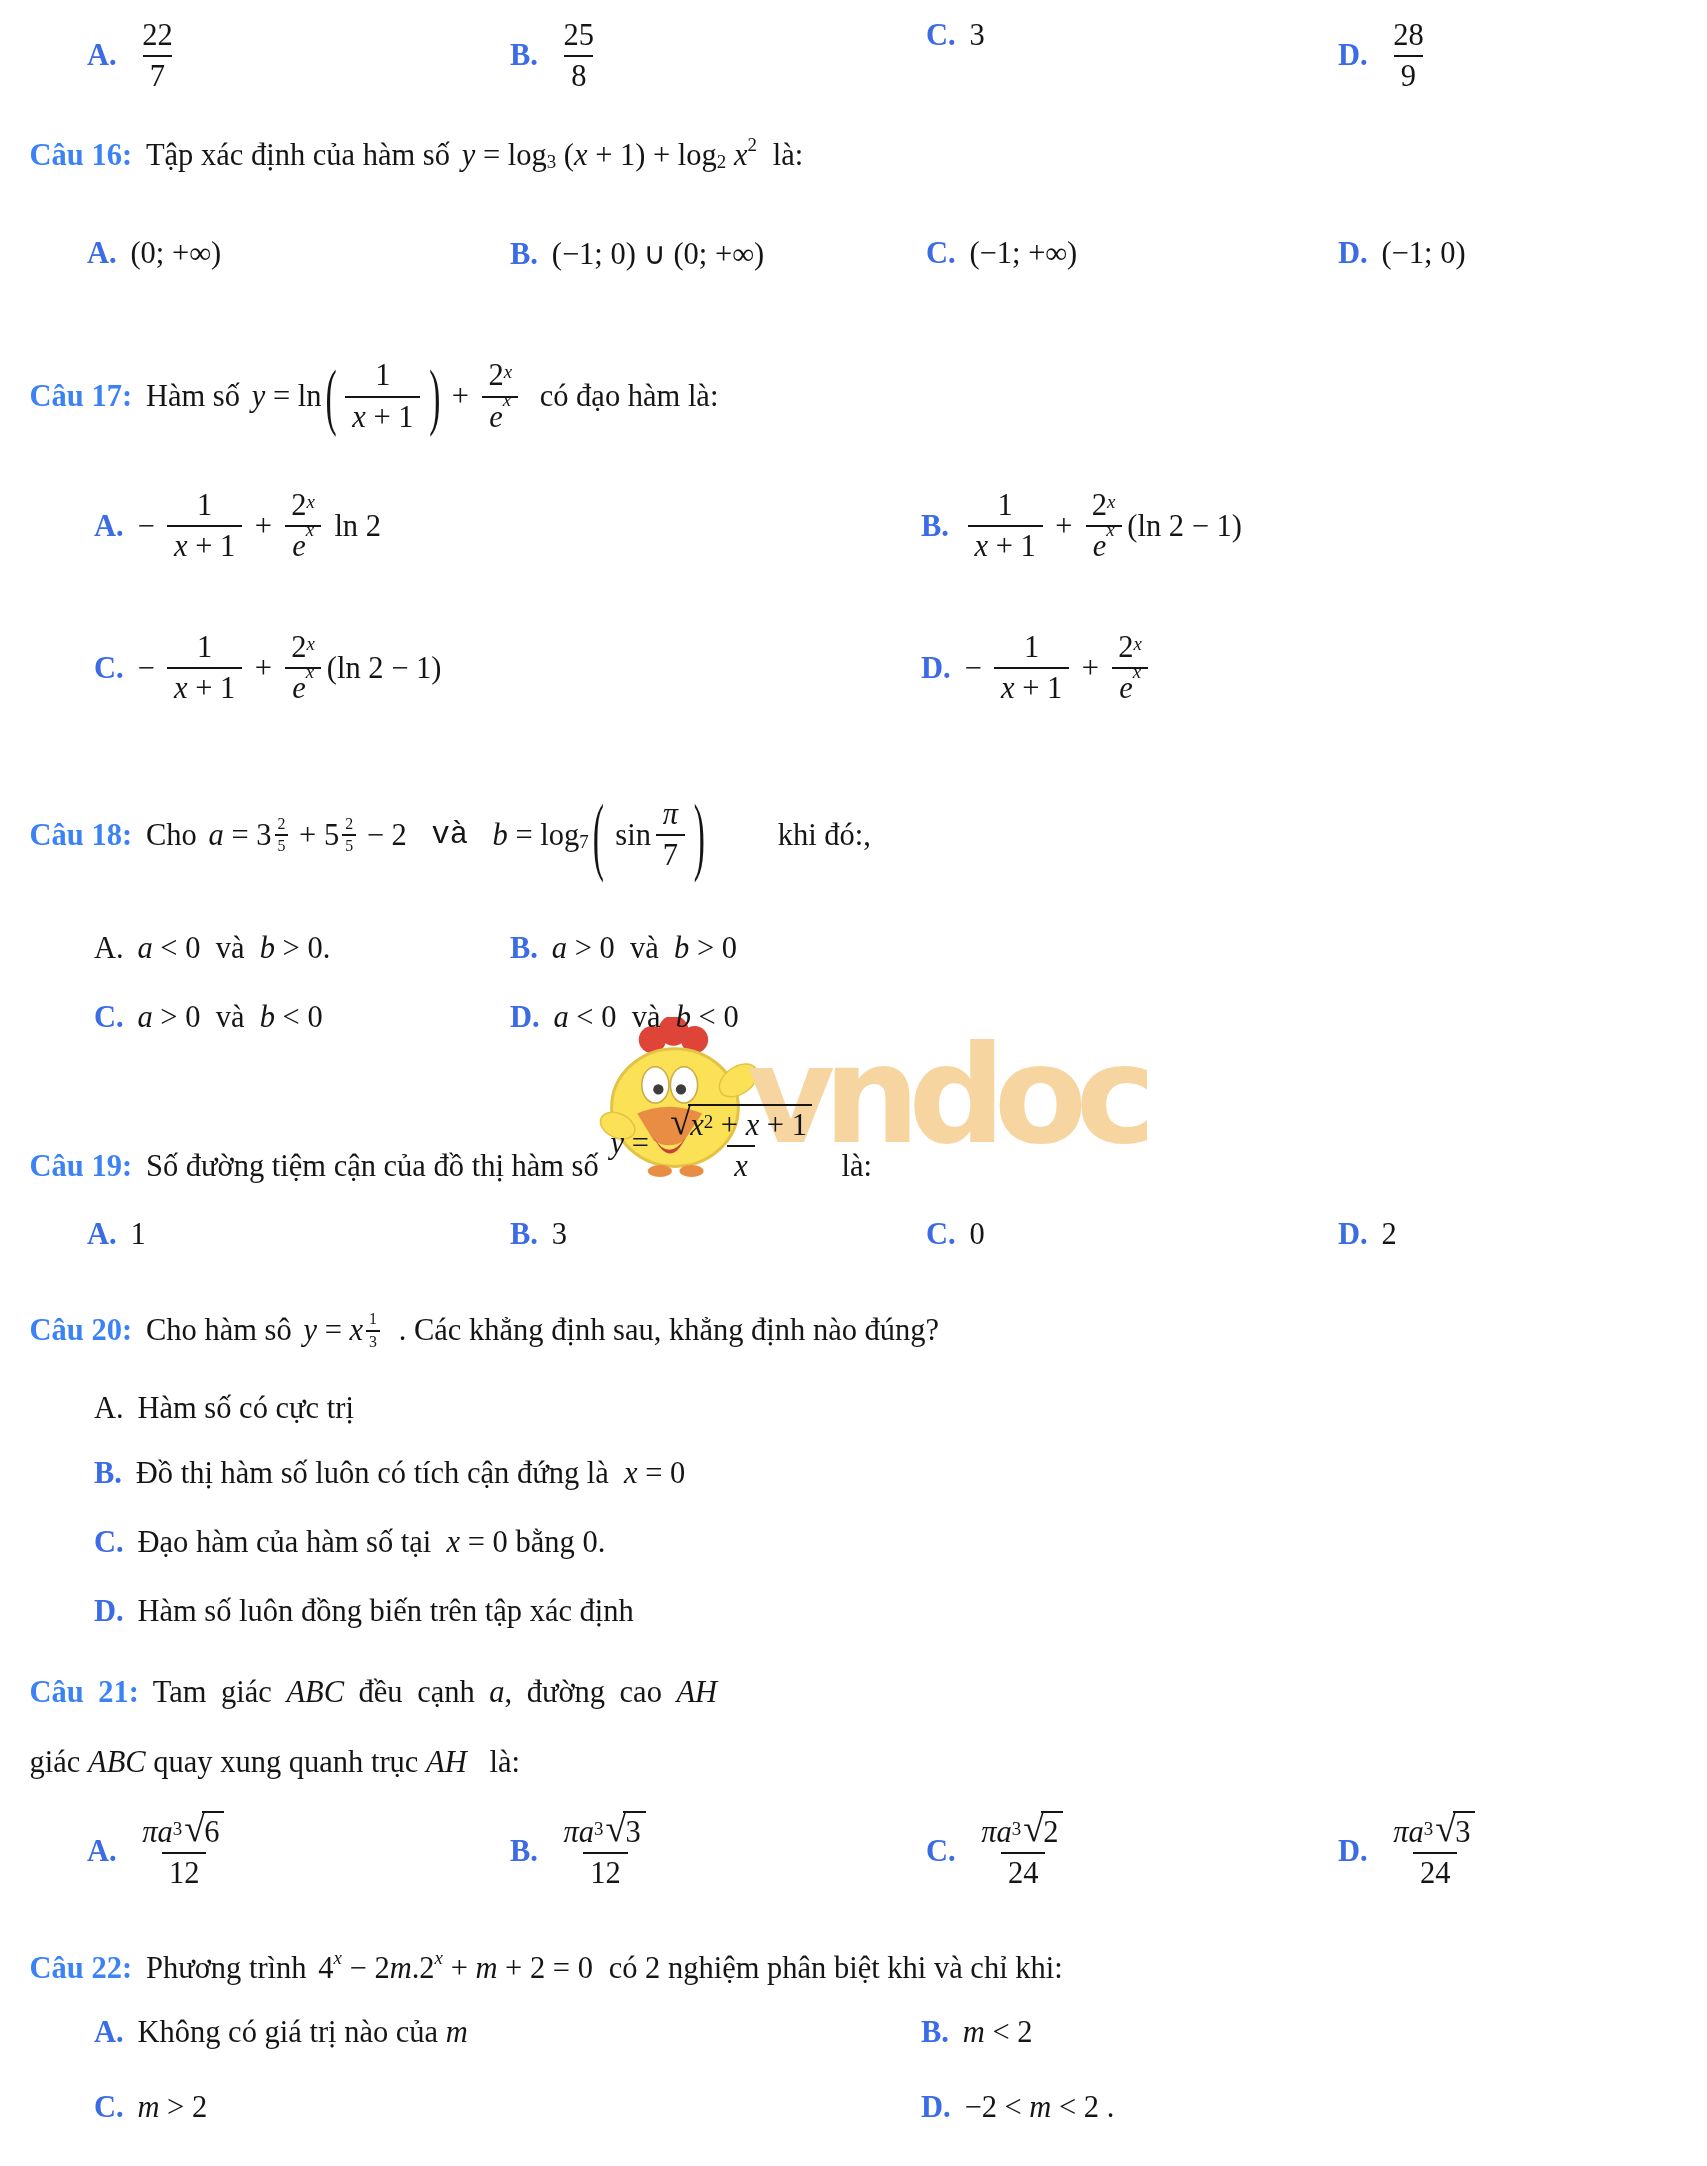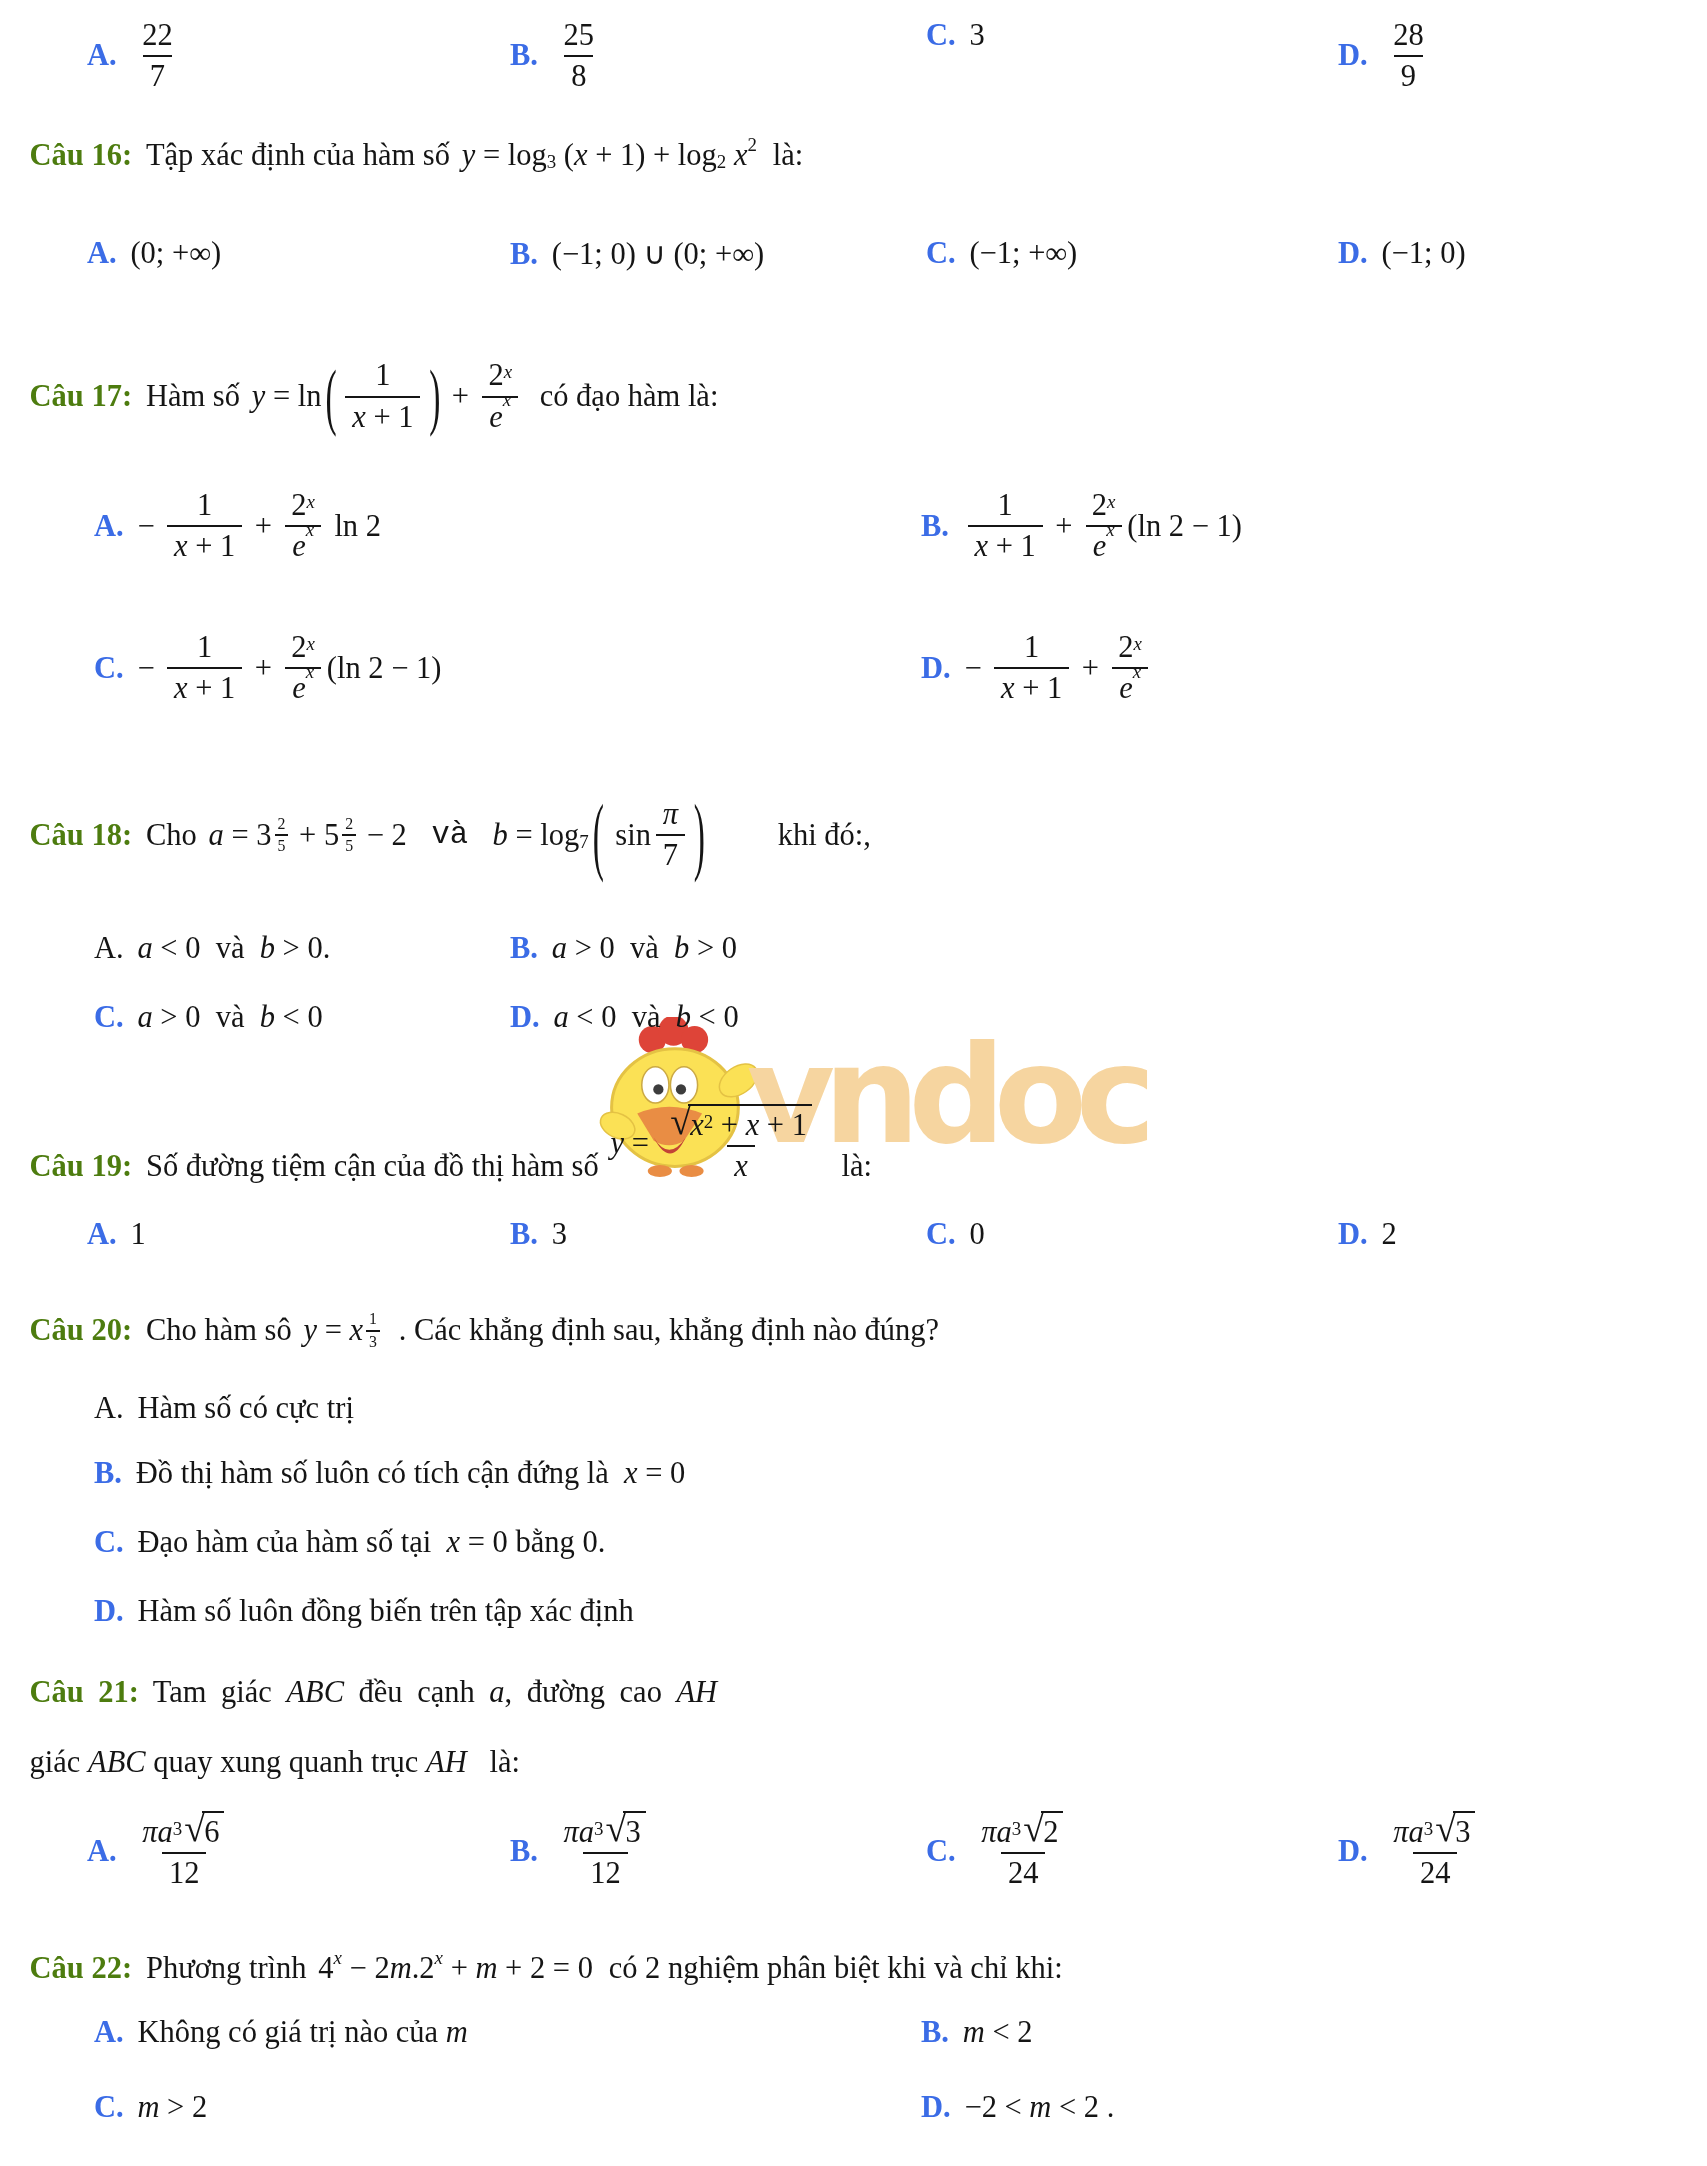--- a/index.html
+++ b/index.html
@@ -1,20 +1,20 @@
 <!DOCTYPE html>
 <html><head>
 <meta charset="utf-8">
 <style>
   html,body{margin:0;padding:0;background:#ffffff;}
   #page{position:relative;width:1707px;height:2166px;background:#fff;overflow:hidden;
         font-family:"Liberation Serif", serif;font-size:30.5px;color:#151515;}
   .blk{position:absolute;left:0;width:1707px;}
   .line{position:absolute;left:29.6px;display:flex;align-items:center;white-space:nowrap;}
-  .qlbl{color:#4d7c0f;font-weight:bold;margin-right:13.8px;}
+  .qlbl{color:#3b82f6;font-weight:bold;margin-right:13.8px;}
   .qtext{margin-right:11.8px;}
   .after{margin-left:15.8px;}
   .mx25{margin:0 24.6px;font-family:Liberation Mono, monospace;}
   .mlg{margin-left:69px;}
   .opt{position:absolute;display:inline-flex;align-items:center;white-space:nowrap;}
   .ol{font-weight:bold;color:#3b6ce6;margin-right:13.8px;}
   .ol.blkL{color:#151515;font-weight:normal;}
   .c1{left:87px}.c2{left:510px}.c3{left:926px}.c4{left:1338px}
   .lA{left:94px}.rB2{left:510px}.rB3{left:921px}
   

